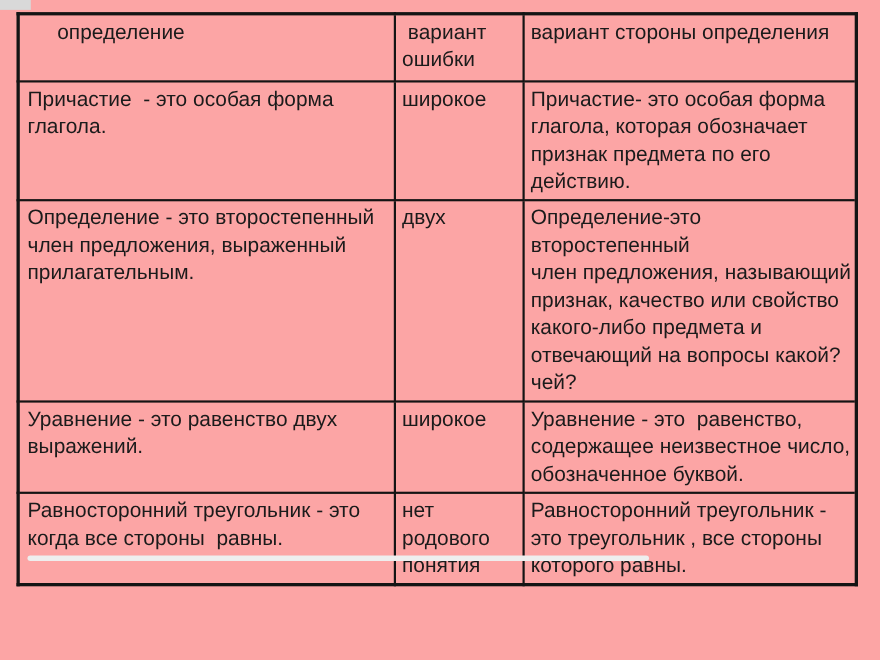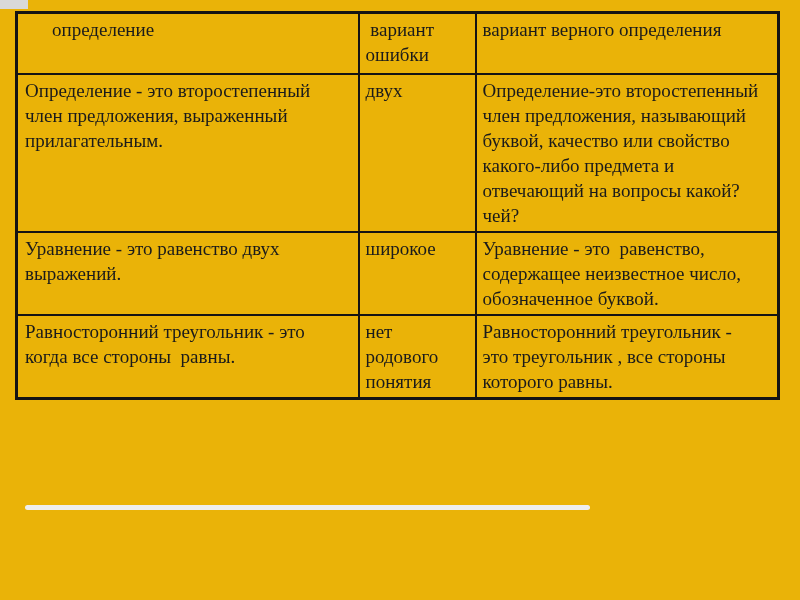--- a/index.html
+++ b/index.html
@@ -4,23 +4,23 @@
 <style>
   html, body {
     margin: 0;
     padding: 0;
     background: #ffffff;
   }
   .page {
     position: relative;
     width: 800px;
     height: 600px;
-    background: #eab308;
+    background: #fca5a5;
     overflow: hidden;
-    font-family: Liberation Serif, serif;
+    font-family: Liberation Sans, sans-serif;
   }
   .scan-chip {
     position: absolute;
     left: 0; top: 0;
     width: 28px; height: 9px;
     background: #d9d9d9;
   }
   .scan-band {
     position: absolute;
     left: 25px; top: 505px;
@@ -70,30 +70,39 @@
     <colgroup>
       <col class="c1">
       <col class="c2">
       <col class="c3">
     </colgroup>
     <tbody>
       <tr class="hdr">
         <td class="c1">определение</td>
         <td class="c2"> вариант
 ошибки</td>
-        <td class="c3">вариант верного определения</td>
+        <td class="c3">вариант стороны определения</td>
+      </tr>
+      <tr class="row-1">
+        <td class="c1">Причастие  - это особая форма
+глагола.</td>
+        <td class="c2">широкое</td>
+        <td class="c3">Причастие- это особая форма
+глагола, которая обозначает
+признак предмета по его
+действию.</td>
       </tr>
       <tr class="row-2">
         <td class="c1">Определение - это второстепенный
 член предложения, выраженный
 прилагательным.</td>
         <td class="c2">двух</td>
         <td class="c3">Определение-это второстепенный
 член предложения, называющий
-буквой, качество или свойство
+признак, качество или свойство
 какого-либо предмета и
 отвечающий на вопросы какой?
 чей?</td>
       </tr>
       <tr class="row-3">
         <td class="c1">Уравнение - это равенство двух
 выражений.</td>
         <td class="c2">широкое</td>
         <td class="c3">Уравнение - это  равенство,
 содержащее неизвестное число,

